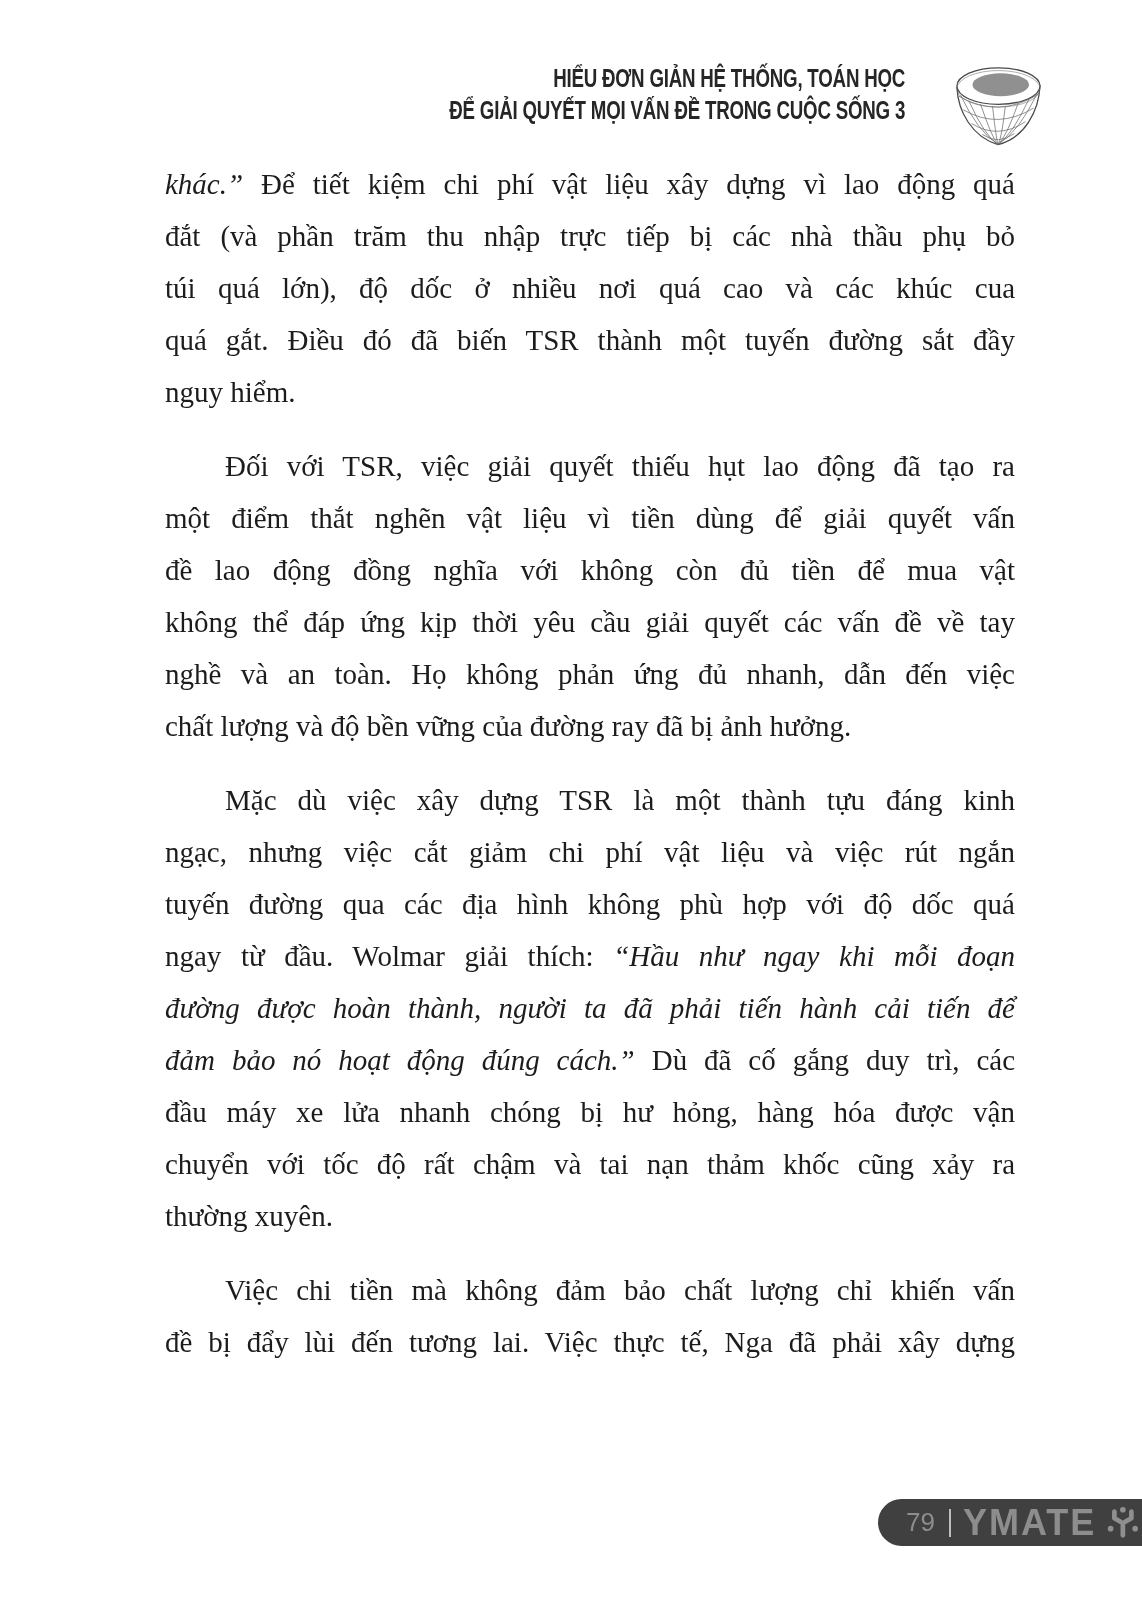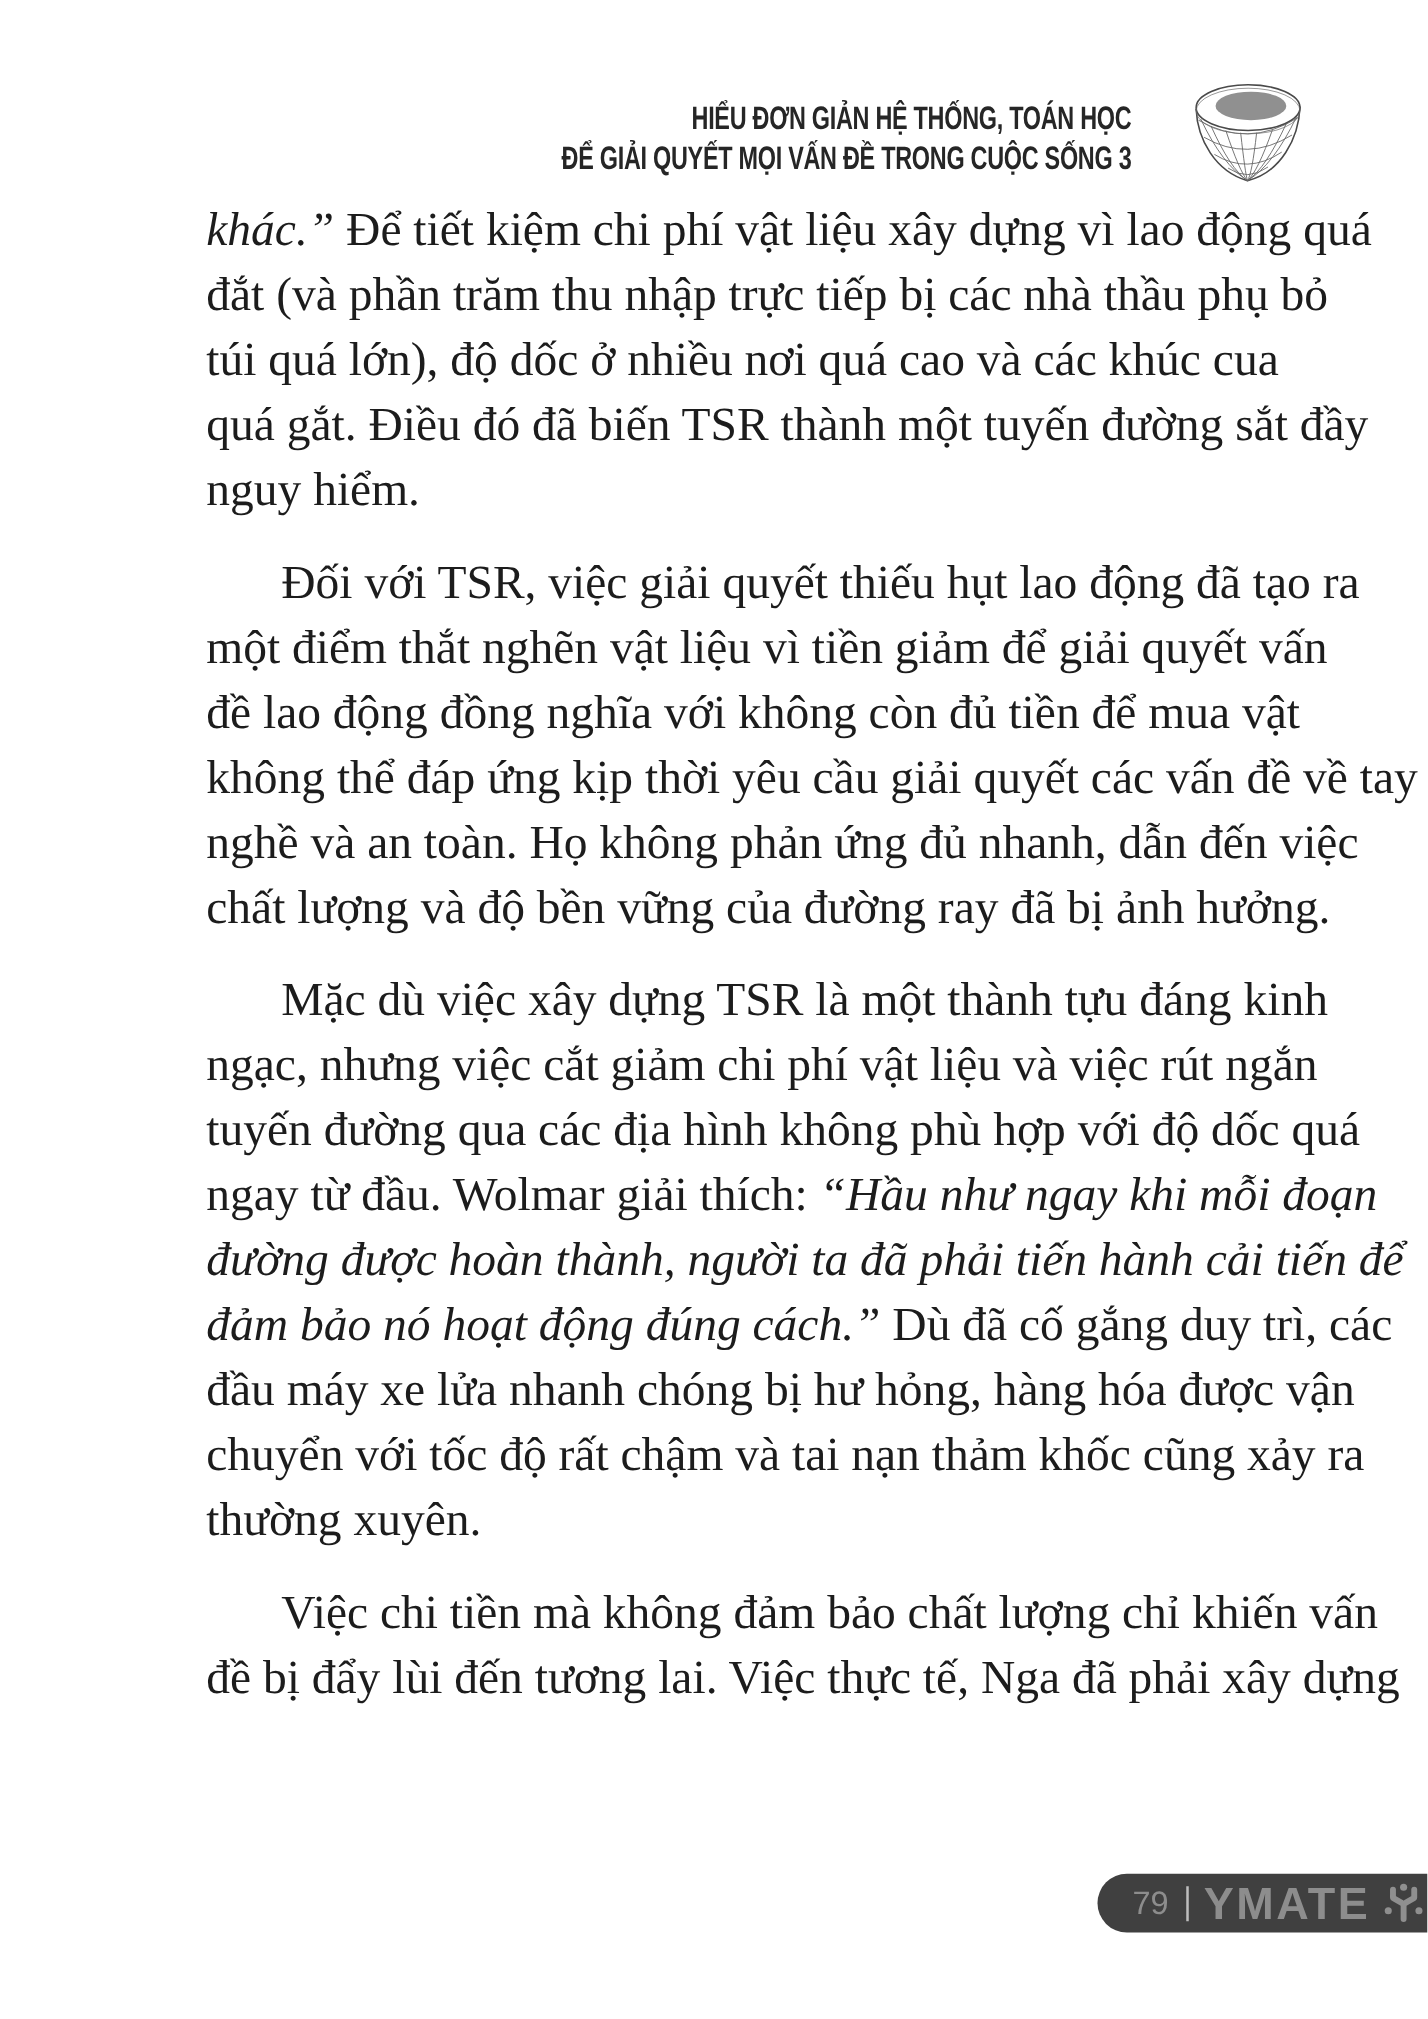--- a/index.html
+++ b/index.html
@@ -2,34 +2,34 @@
 <html lang="vi"><head>
 <meta charset="utf-8">
 <style>
   html,body{margin:0;padding:0;}
   body{
     width:1142px;height:1615px;position:relative;background:#ffffff;
     font-family:"Liberation Serif","DejaVu Serif",serif;overflow:hidden;
   }
   
   .page-header{
-    position:absolute;top:78px;right:237px;text-align:right;
+    position:absolute;top:62px;right:237px;text-align:right;
     font-family:"Liberation Sans","DejaVu Sans",sans-serif;
     font-weight:bold;color:#262626;
   }
   .header-line{
     font-size:26px;line-height:32px;white-space:nowrap;
     letter-spacing:-0.3px;transform:scaleX(0.72);transform-origin:100% 50%;
   }
   .header-logo{position:absolute;top:66px;left:952px;width:92px;height:84px;}
   
   .text-block{position:absolute;left:165px;top:158px;width:850px;color:#1c1c1c;}
   .para{margin:0 0 22px 0;}
   .line{
-    font-size:38px;line-height:52px;white-space:nowrap;
+    font-size:29px;line-height:52px;white-space:nowrap;
     text-align:justify;text-align-last:justify;text-justify:inter-word;
   }
   .line.end{text-align-last:left;}
   .line.indent{text-indent:60px;}
   .it{font-style:italic;}
   
   .footer-pill{
     position:absolute;left:878px;top:1499px;width:264px;height:47px;
     background:#404040;border-radius:24px 0 0 24px;
     display:flex;align-items:center;box-sizing:border-box;padding-left:28px;
@@ -75,21 +75,21 @@
 <div class="text-block" id="text-block">
     <div class="para">
       <div class="line"><span class="it">khác.” </span><span>Để tiết kiệm chi phí vật liệu xây dựng vì lao động quá</span></div>
       <div class="line"><span>đắt (và phần trăm thu nhập trực tiếp bị các nhà thầu phụ bỏ</span></div>
       <div class="line"><span>túi quá lớn), độ dốc ở nhiều nơi quá cao và các khúc cua</span></div>
       <div class="line"><span>quá gắt. Điều đó đã biến TSR thành một tuyến đường sắt đầy</span></div>
       <div class="line end"><span>nguy hiểm.</span></div>
     </div>
     <div class="para">
       <div class="line indent"><span>Đối với TSR, việc giải quyết thiếu hụt lao động đã tạo ra</span></div>
-      <div class="line"><span>một điểm thắt nghẽn vật liệu vì tiền giảm để giải quyết vấn</span></div>
+      <div class="line"><span>một điểm thắt nghẽn vật liệu vì tiền dùng để giải quyết vấn</span></div>
       <div class="line"><span>đề lao động đồng nghĩa với không còn đủ tiền để mua vật</span></div>
       <div class="line"><span>không thể đáp ứng kịp thời yêu cầu giải quyết các vấn đề về tay</span></div>
       <div class="line"><span>nghề và an toàn. Họ không phản ứng đủ nhanh, dẫn đến việc</span></div>
       <div class="line end"><span>chất lượng và độ bền vững của đường ray đã bị ảnh hưởng.</span></div>
     </div>
     <div class="para">
       <div class="line indent"><span>Mặc dù việc xây dựng TSR là một thành tựu đáng kinh</span></div>
       <div class="line"><span>ngạc, nhưng việc cắt giảm chi phí vật liệu và việc rút ngắn</span></div>
       <div class="line"><span>tuyến đường qua các địa hình không phù hợp với độ dốc quá</span></div>
       <div class="line"><span>ngay từ đầu. Wolmar giải thích: </span><span class="it">“Hầu như ngay khi mỗi đoạn</span></div>

